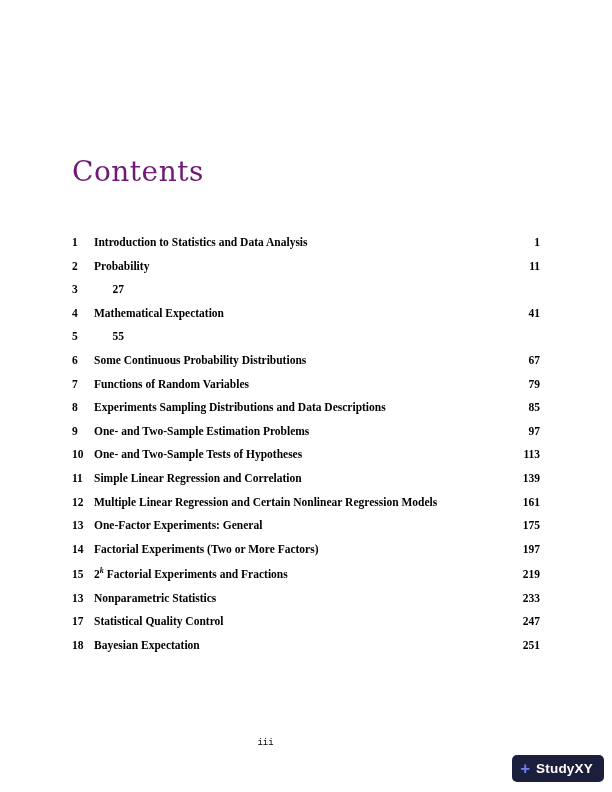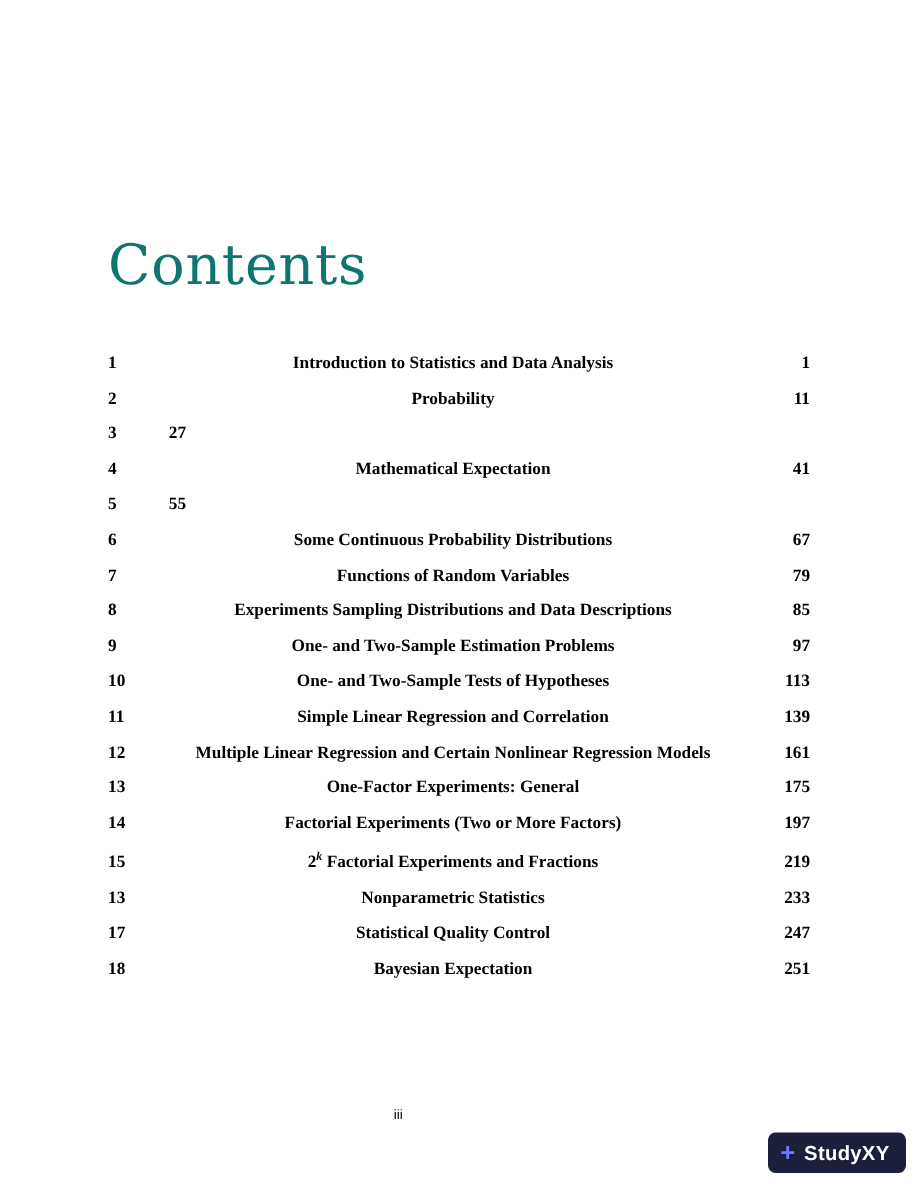--- a/index.html
+++ b/index.html
@@ -22,24 +22,24 @@
     top: 0;
     width: 612px;
     height: 792px;
   }
 
   .title {
     position: absolute;
     left: 72px;
     top: 155px;
     font-family: "DejaVu Serif", serif;
-    font-size: 37px;
+    font-size: 28px;
     font-weight: 400;
     letter-spacing: 0.5px;
-    color: #0f766e;
+    color: #701a75;
   }
 
   .toc {
     position: absolute;
     left: 72px;
     top: 236px;
     width: 468px;
   }
 
   .toc-row {
@@ -52,21 +52,21 @@
   }
 
   .toc-num {
     width: 22px;
     flex: 0 0 22px;
     text-align: left;
   }
 
   .toc-label {
     flex: 1 1 auto;
-    text-align: center;
+    text-align: left;
     white-space: nowrap;
   }
 
   .toc-page {
     flex: 0 0 auto;
     width: 30px;
     text-align: right;
   }
 
   .sup {
@@ -75,21 +75,21 @@
     font-style: italic;
   }
 
   .folio {
     position: absolute;
     left: 0;
     top: 738px;
     width: 531px;
     text-align: center;
     font-size: 9px;
-    font-family: Liberation Sans, sans-serif;
+    font-family: Liberation Mono, monospace;
     color: #000;
   }
 
   .watermark {
     position: absolute;
     right: 8px;
     bottom: 10px;
     background: #1b1f3b;
     color: #ffffff;
     border-radius: 5px;

